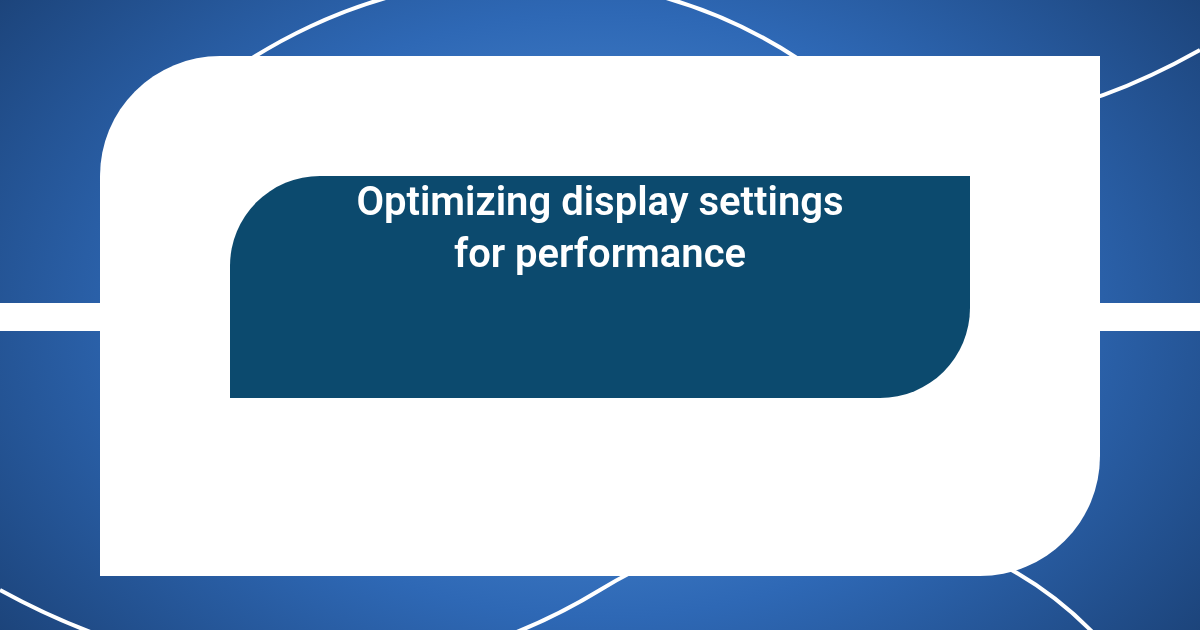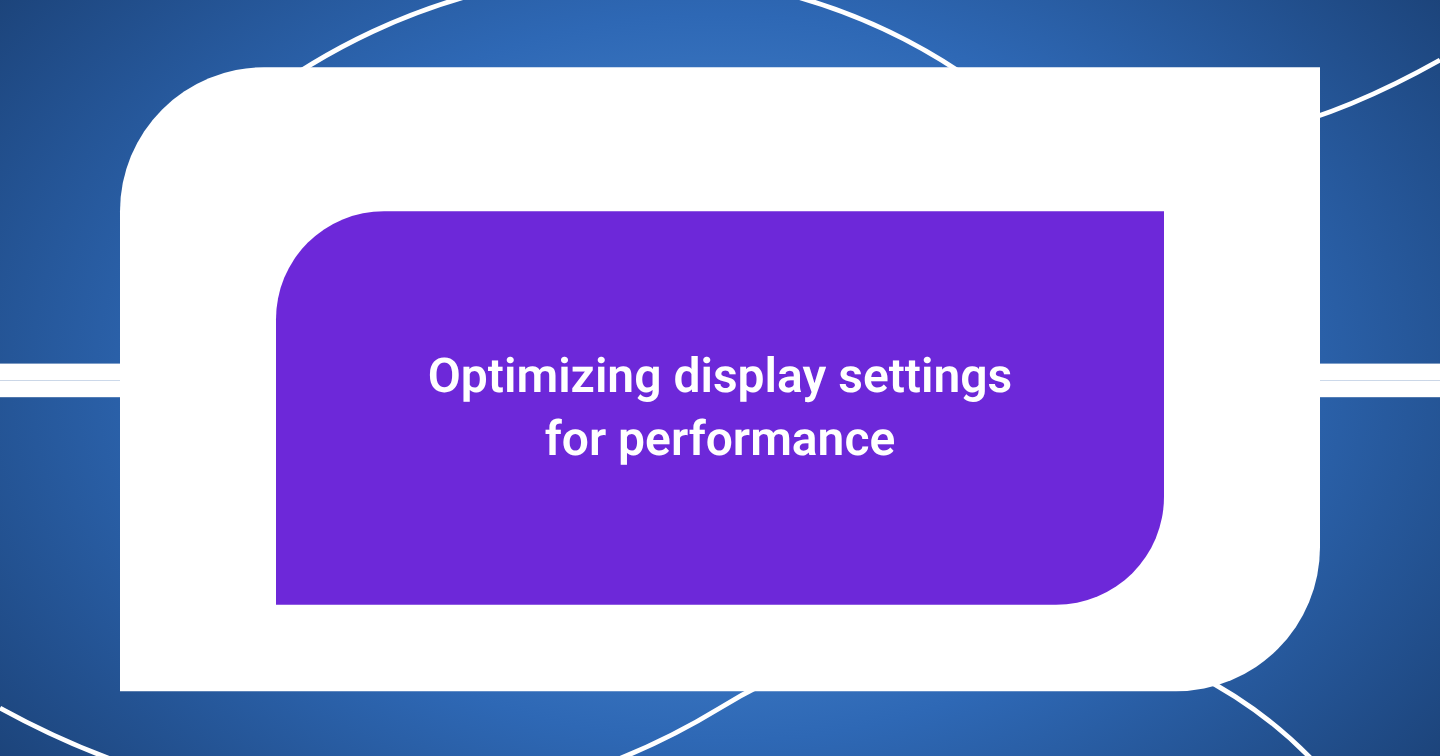--- a/index.html
+++ b/index.html
@@ -32,26 +32,25 @@
       height: 520px;
       background: #ffffff;
       border-top-left-radius: 120px;
       border-bottom-right-radius: 120px;
     }
     .inner-card {
       position: absolute;
       left: 230px;
       top: 176px;
       width: 740px;
-      height: 328px;
-      background: #6d28d9;
+      height: 222px;
+      background: #0c4a6e;
       border-top-left-radius: 90px;
       border-bottom-right-radius: 90px;
       display: flex;
-      align-items: center;
       justify-content: center;
       padding: 0 70px;
     }
     .title {
       color: #ffffff;
       font-size: 40px;
       font-weight: 600;
       text-align: center;
       line-height: 1.3;
       white-space: pre-line;

